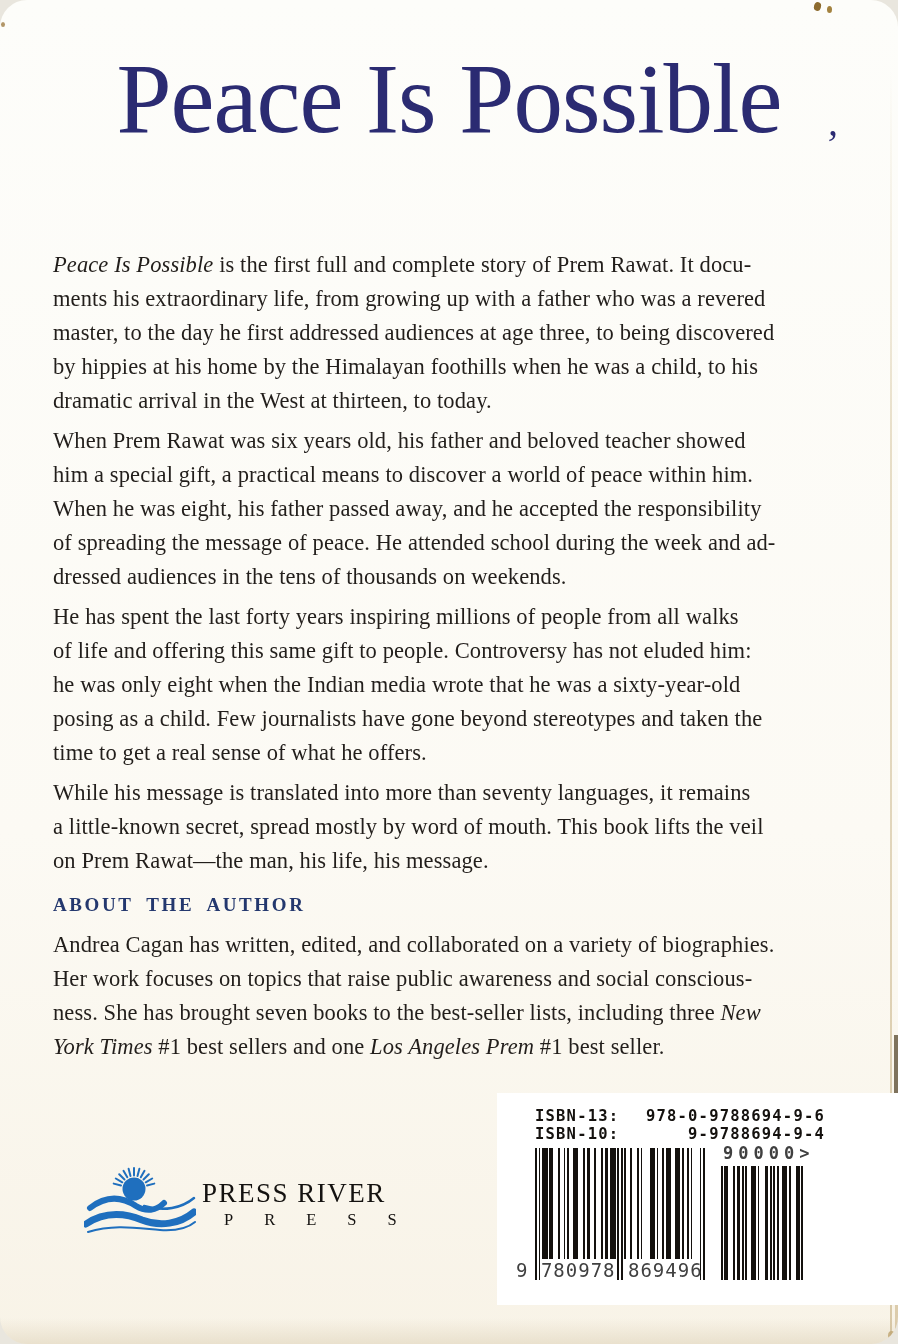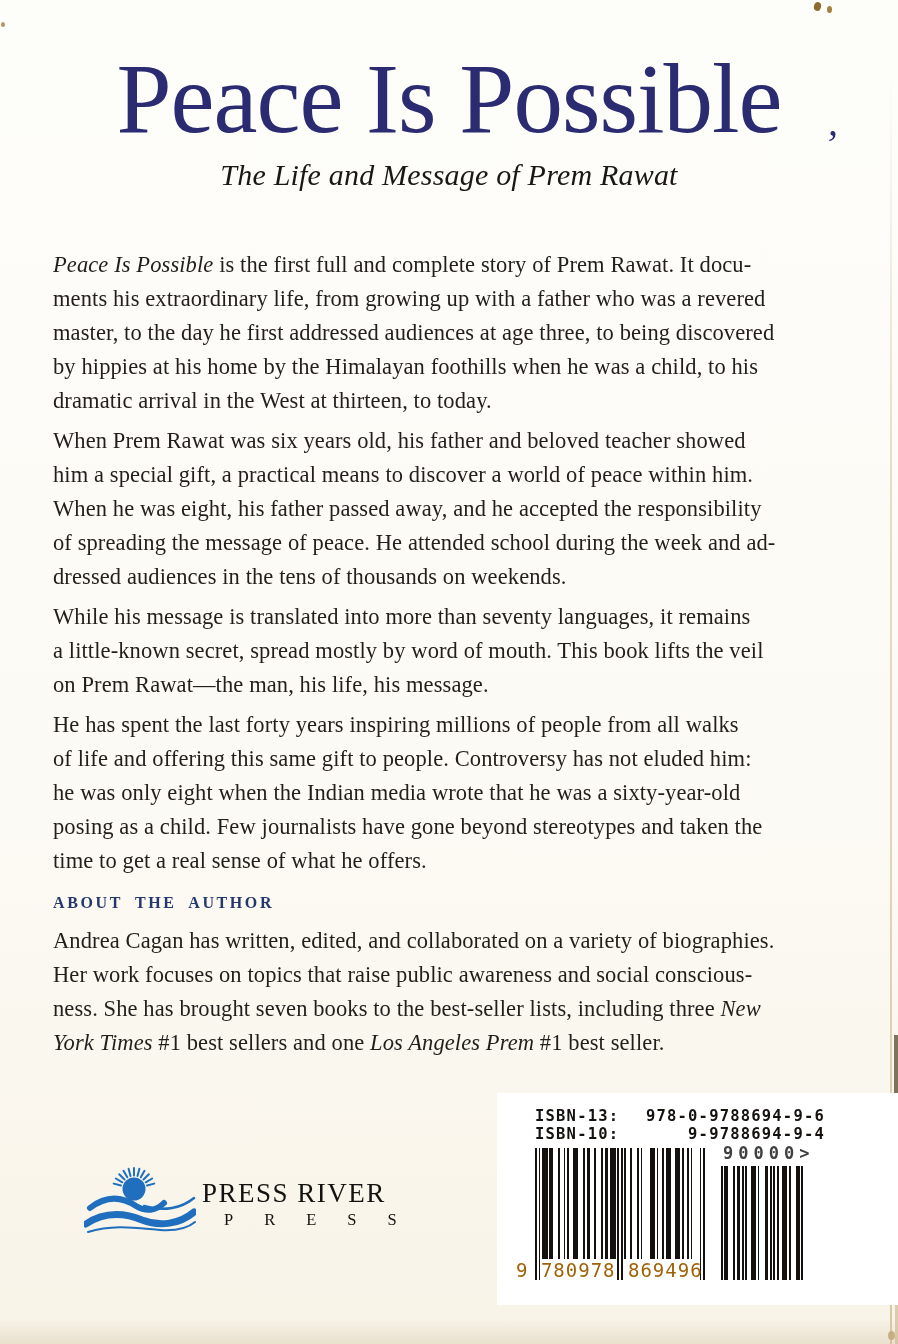--- a/index.html
+++ b/index.html
@@ -1,19 +1,19 @@
 <!DOCTYPE html>
 <html><head>
 <meta charset="utf-8">
 <style>
   html,body{margin:0;padding:0;background:#e9e6de;}
   .page{
     position:relative;width:898px;height:1344px;overflow:hidden;
     background:linear-gradient(180deg,#fdfdfa 0%,#fcfaf4 62%,#f8f3e7 100%);
-    font-family:"Liberation Serif",serif;color:#221e1b;
+    font-family:"Liberation Serif",serif;color:#221e1b;border-radius:27px;
   }
   
   .title-block{position:absolute;top:48px;left:0;width:100%;text-align:center;}
   .book-title{
     font-size:99px;line-height:1.04;letter-spacing:-1px;
     color:#2b2b72;white-space:nowrap;
   }
   .title-artifact{
     position:absolute;left:828px;top:98px;font-size:40px;font-style:italic;color:#2b2b72;
   }
@@ -21,21 +21,21 @@
     margin-top:7px;font-size:30px;font-style:italic;color:#1b1714;letter-spacing:.2px;
   }
   
   .body-copy{position:absolute;left:53px;top:248px;width:790px;}
   .body-copy p{
     margin:0 0 6px 0;font-size:22.5px;line-height:34px;letter-spacing:.1px;
     white-space:nowrap;color:#221e1b;
   }
   .body-copy p em{font-style:italic;}
   .about-heading{
-    margin:16px 0 12px 0;font-size:16px;font-weight:bold;color:#24386e;
+    margin:16px 0 12px 0;font-size:19px;font-weight:bold;color:#24386e;
     letter-spacing:2.6px;word-spacing:6px;white-space:nowrap;
   }
   
   .logo{position:absolute;left:84px;top:1156px;display:flex;align-items:flex-start;}
   .logo-mark{width:112px;height:86px;flex:0 0 auto;}
   .logo-text{margin-left:6px;padding-top:22px;color:#141210;}
   .logo-name{font-size:27px;letter-spacing:1.5px;white-space:nowrap;}
   .logo-press{margin-left:22px;margin-top:1px;font-size:16.5px;letter-spacing:31px;white-space:nowrap;text-align:right;}
   
   .barcode-panel{position:absolute;left:497px;top:1093px;width:406px;height:212px;background:#ffffff;}
@@ -48,21 +48,21 @@
   .supp-label{
     position:absolute;left:226px;top:50px;
     font-family:"DejaVu Sans Mono",monospace;font-weight:bold;font-size:17px;
     letter-spacing:5px;color:#404040;white-space:nowrap;
   }
   .barcode-main{position:absolute;left:38px;top:55px;width:170px;height:132px;}
   .barcode-supp{position:absolute;left:222px;top:73px;width:84px;height:114px;}
   .barcode-digits{
     position:absolute;left:19px;top:166px;
     font-family:"DejaVu Sans Mono",monospace;font-size:19px;letter-spacing:1px;
-    color:#a16207;white-space:nowrap;
+    color:#404040;white-space:nowrap;
   }
   
   .speck{position:absolute;border-radius:50%;}
   .speck-a{left:814px;top:2px;width:7px;height:9px;background:#8d6b2f;transform:rotate(15deg);}
   .speck-b{left:827px;top:6px;width:5px;height:7px;background:#a3823f;}
   .speck-c{left:1px;top:22px;width:4px;height:5px;background:#b29668;}
   .speck-d{left:888px;top:1331px;width:7px;height:9px;background:#c9b183;}
   .edge-line{
     position:absolute;right:6px;top:70px;bottom:0;width:2px;
     background:linear-gradient(180deg,rgba(210,190,150,0) 0%,rgba(205,185,140,.45) 30%,rgba(190,165,115,.55) 100%);
@@ -83,29 +83,28 @@
   <div class="speck speck-b"></div>
   <div class="speck speck-c"></div>
   <div class="speck speck-d"></div>
   <div class="edge-line"></div>
   <div class="edge-dark"></div>
   <div class="edge-tan"></div>
   <div class="bottom-shade"></div>
 
   <div class="title-block">
     <div class="book-title">Peace Is Possible</div>
-    <div class="book-subtitle">The Life and Message of Prem Rawat</div>
   </div>
   <div class="title-artifact">,</div>
 
   <div class="body-copy">
     <p><em>Peace Is Possible</em> is the first full and complete story of Prem Rawat. It docu-<br>ments his extraordinary life, from growing up with a father who was a revered<br>master, to the day he first addressed audiences at age three, to being discovered<br>by hippies at his home by the Himalayan foothills when he was a child, to his<br>dramatic arrival in the West at thirteen, to today.</p>
     <p>When Prem Rawat was six years old, his father and beloved teacher showed<br>him a special gift, a practical means to discover a world of peace within him.<br>When he was eight, his father passed away, and he accepted the responsibility<br>of spreading the message of peace. He attended school during the week and ad-<br>dressed audiences in the tens of thousands on weekends.</p>
+    <p>He has spent the last forty years inspiring millions of people from all walks<br>of life and offering this same gift to people. Controversy has not eluded him:<br>he was only eight when the Indian media wrote that he was a sixty-year-old<br>posing as a child. Few journalists have gone beyond stereotypes and taken the<br>time to get a real sense of what he offers.</p>
     <p>While his message is translated into more than seventy languages, it remains<br>a little-known secret, spread mostly by word of mouth. This book lifts the veil<br>on Prem Rawat—the man, his life, his message.</p>
-    <p>He has spent the last forty years inspiring millions of people from all walks<br>of life and offering this same gift to people. Controversy has not eluded him:<br>he was only eight when the Indian media wrote that he was a sixty-year-old<br>posing as a child. Few journalists have gone beyond stereotypes and taken the<br>time to get a real sense of what he offers.</p>
     <div class="about-heading">ABOUT THE AUTHOR</div>
     <p>Andrea Cagan has written, edited, and collaborated on a variety of biographies.<br>Her work focuses on topics that raise public awareness and social conscious-<br>ness. She has brought seven books to the best-seller lists, including three <em>New</em><br><em>York Times</em> #1 best sellers and one <em>Los Angeles Prem</em> #1 best seller.</p>
   </div>
 
   <div class="logo">
     <svg class="logo-mark" viewBox="0 0 112 86" xmlns="http://www.w3.org/2000/svg">
       <g stroke="#1f6fbe" stroke-width="2" stroke-linecap="round">
         <line x1="63.0" y1="29.5" x2="70.3" y2="27.6"></line>
         <line x1="61.7" y1="26.3" x2="68.2" y2="22.5"></line>
         <line x1="59.5" y1="23.5" x2="64.8" y2="18.2"></line>

